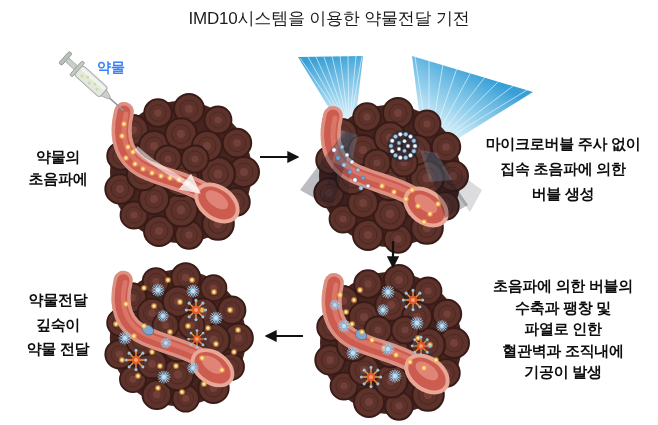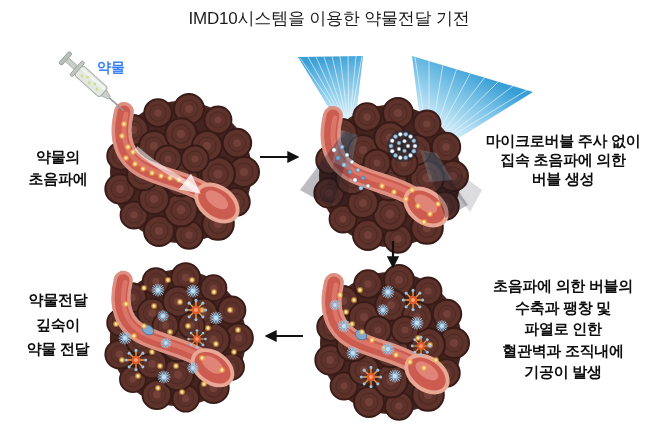--- a/index.html
+++ b/index.html
@@ -4,21 +4,21 @@
 <style>
   html,body{margin:0;padding:0;background:#fff;}
   .stage{position:relative;width:658px;height:425px;background:#ffffff;overflow:hidden;
          font-family:"Liberation Sans","DejaVu Sans",sans-serif;}
   .stage svg.art{position:absolute;left:0;top:0;}
   .title{position:absolute;left:0;top:7px;width:658px;text-align:center;
          font-size:17px;font-weight:500;color:#1b1b1b;letter-spacing:-0.2px;}
   .caption{position:absolute;text-align:center;color:#0d0d0d;font-size:15px;font-weight:600;
            white-space:pre-line;letter-spacing:-0.3px;}
   #cap-step1{left:6px;top:146px;width:104px;line-height:22px;}
-  #cap-step2{left:468px;top:131px;width:190px;line-height:19px;}
+  #cap-step2{left:468px;top:131px;width:190px;line-height:25px;}
   #cap-step3{left:468px;top:275px;width:190px;line-height:21.5px;}
   #cap-step4{left:6px;top:288px;width:104px;line-height:24.5px;}
   .syringe-label{position:absolute;left:97px;top:59px;font-size:14px;font-weight:600;color:#3b82f6;}
 </style>
 </head>
 <body>
 
 <div class="stage">
 
   <svg class="art" width="658" height="425" viewBox="0 0 658 425">

